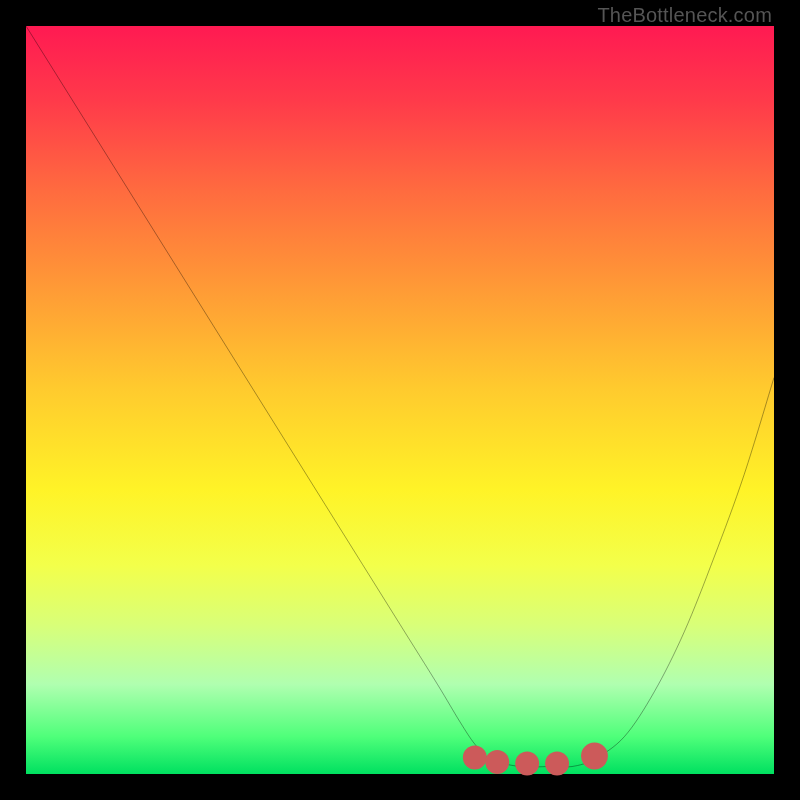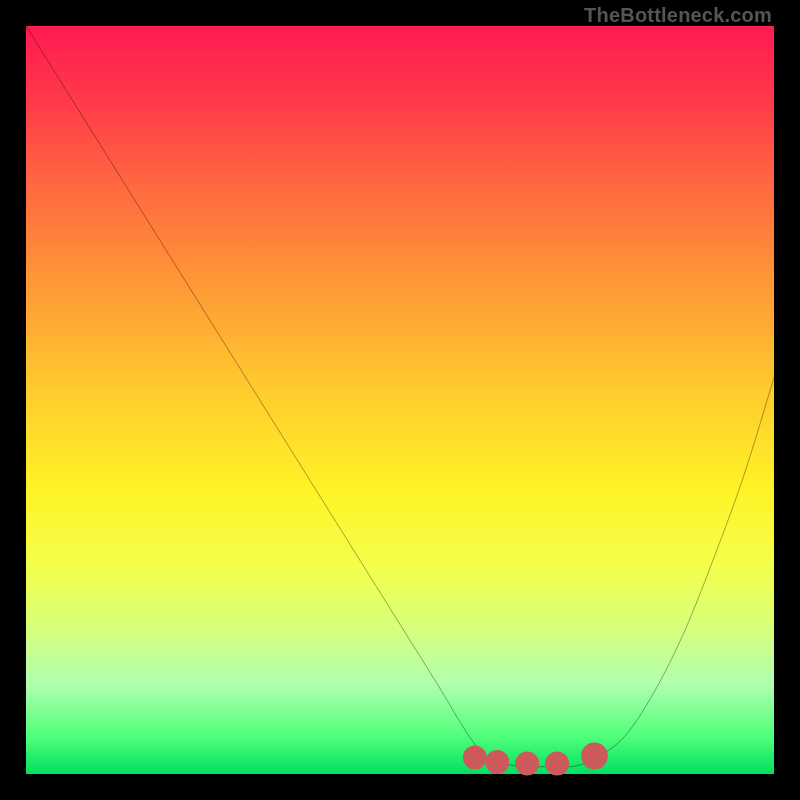--- a/index.html
+++ b/index.html
@@ -43,21 +43,21 @@
     width: 748px;
     height: 748px;
     overflow: visible;
   }
   .watermark {
     position: absolute;
     top: 4px;
     right: 28px;
     color: #555;
     font-size: 20px;
-    font-weight: 700;
+    font-weight: 400;
     letter-spacing: 0.2px;
     user-select: none;
   }
 </style>
 </head>
 <body>
 
 <div class="frame">
   <div class="plot-area">
     <svg viewBox="0 0 100 100" preserveAspectRatio="none">

